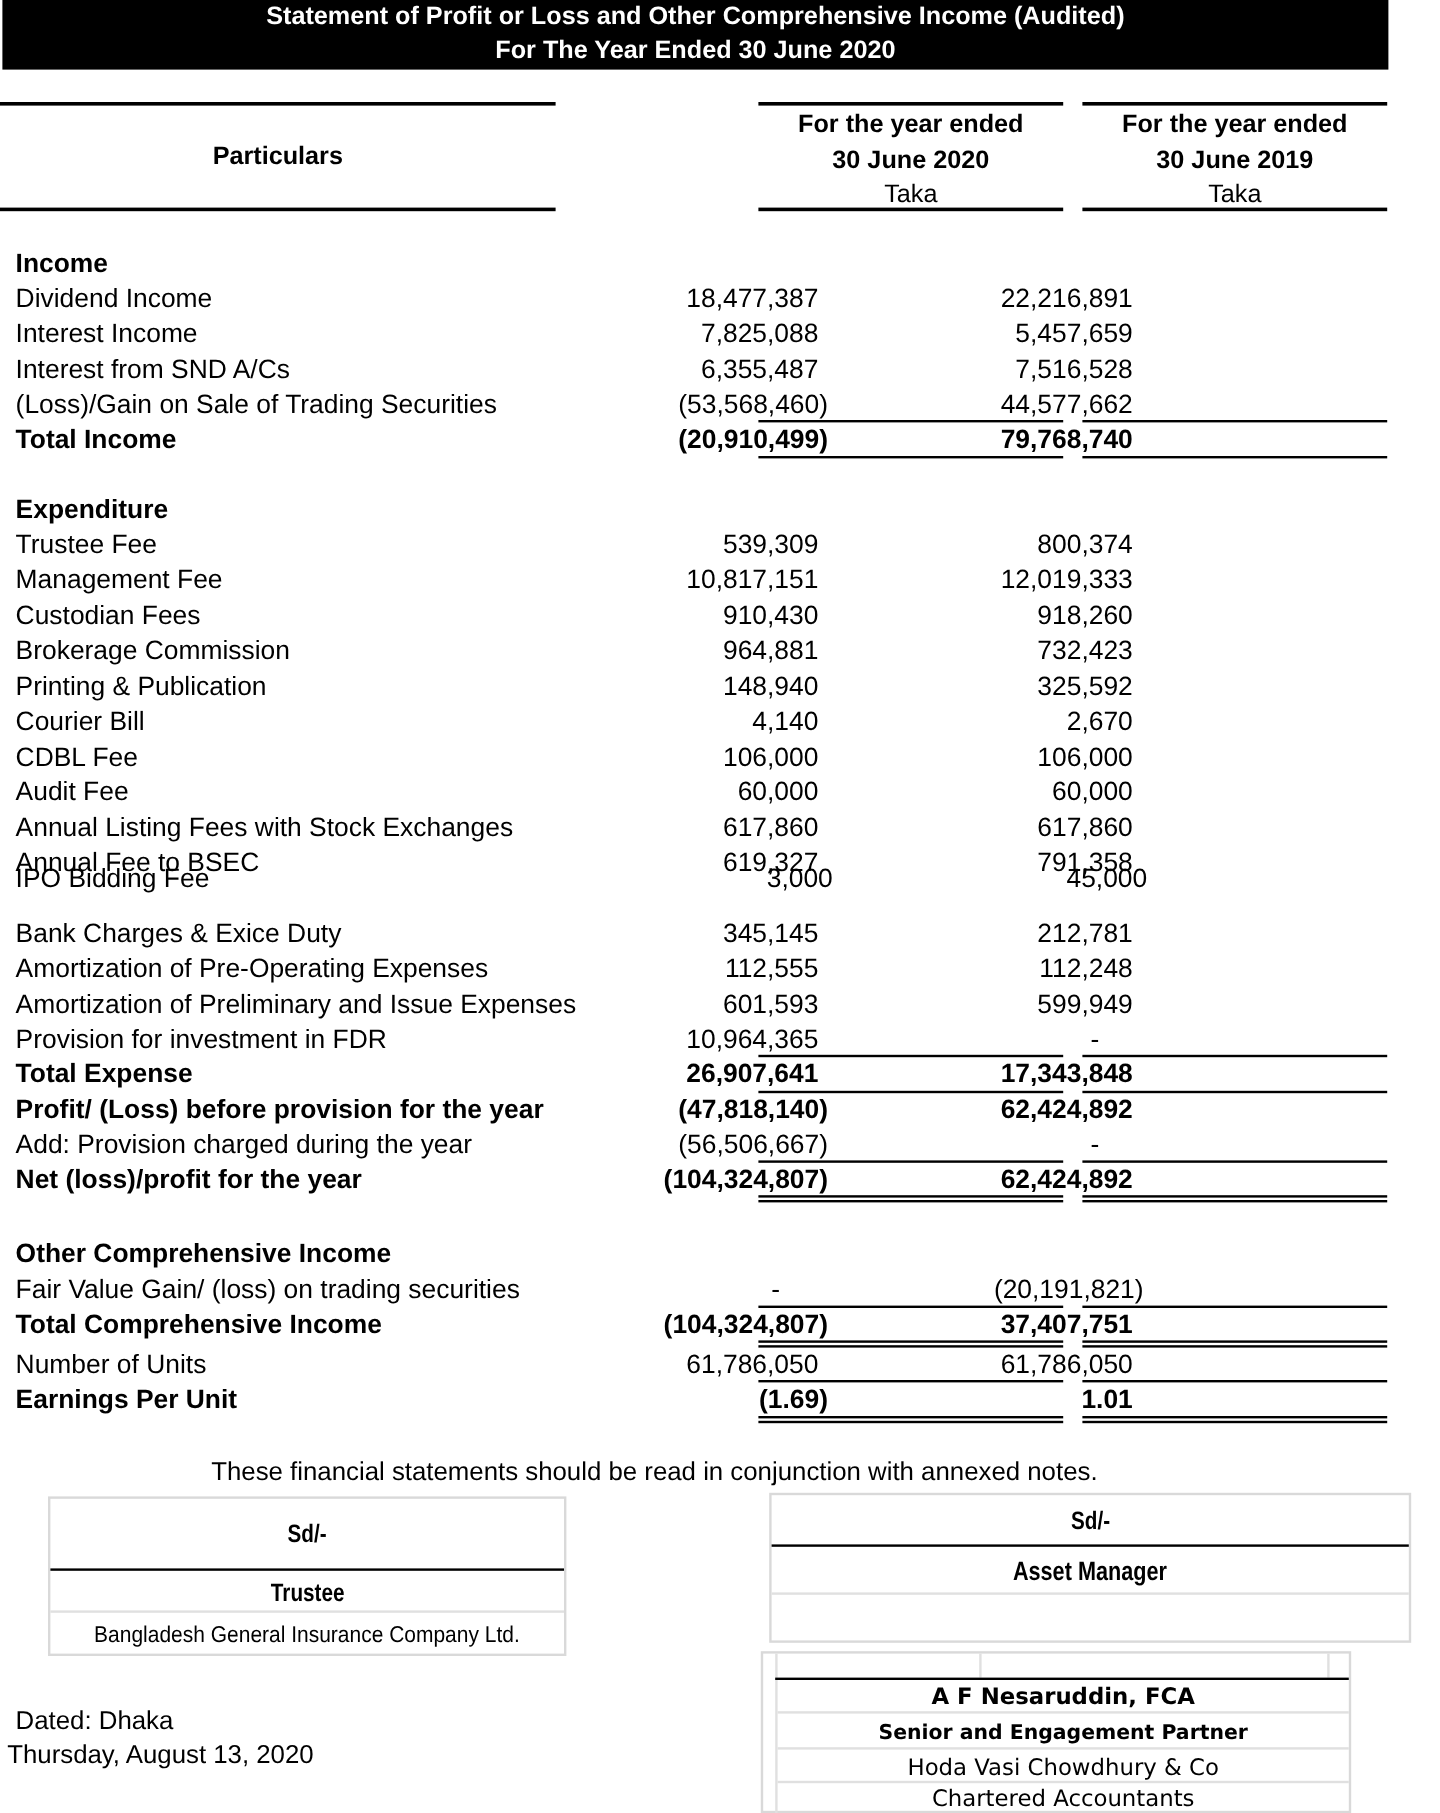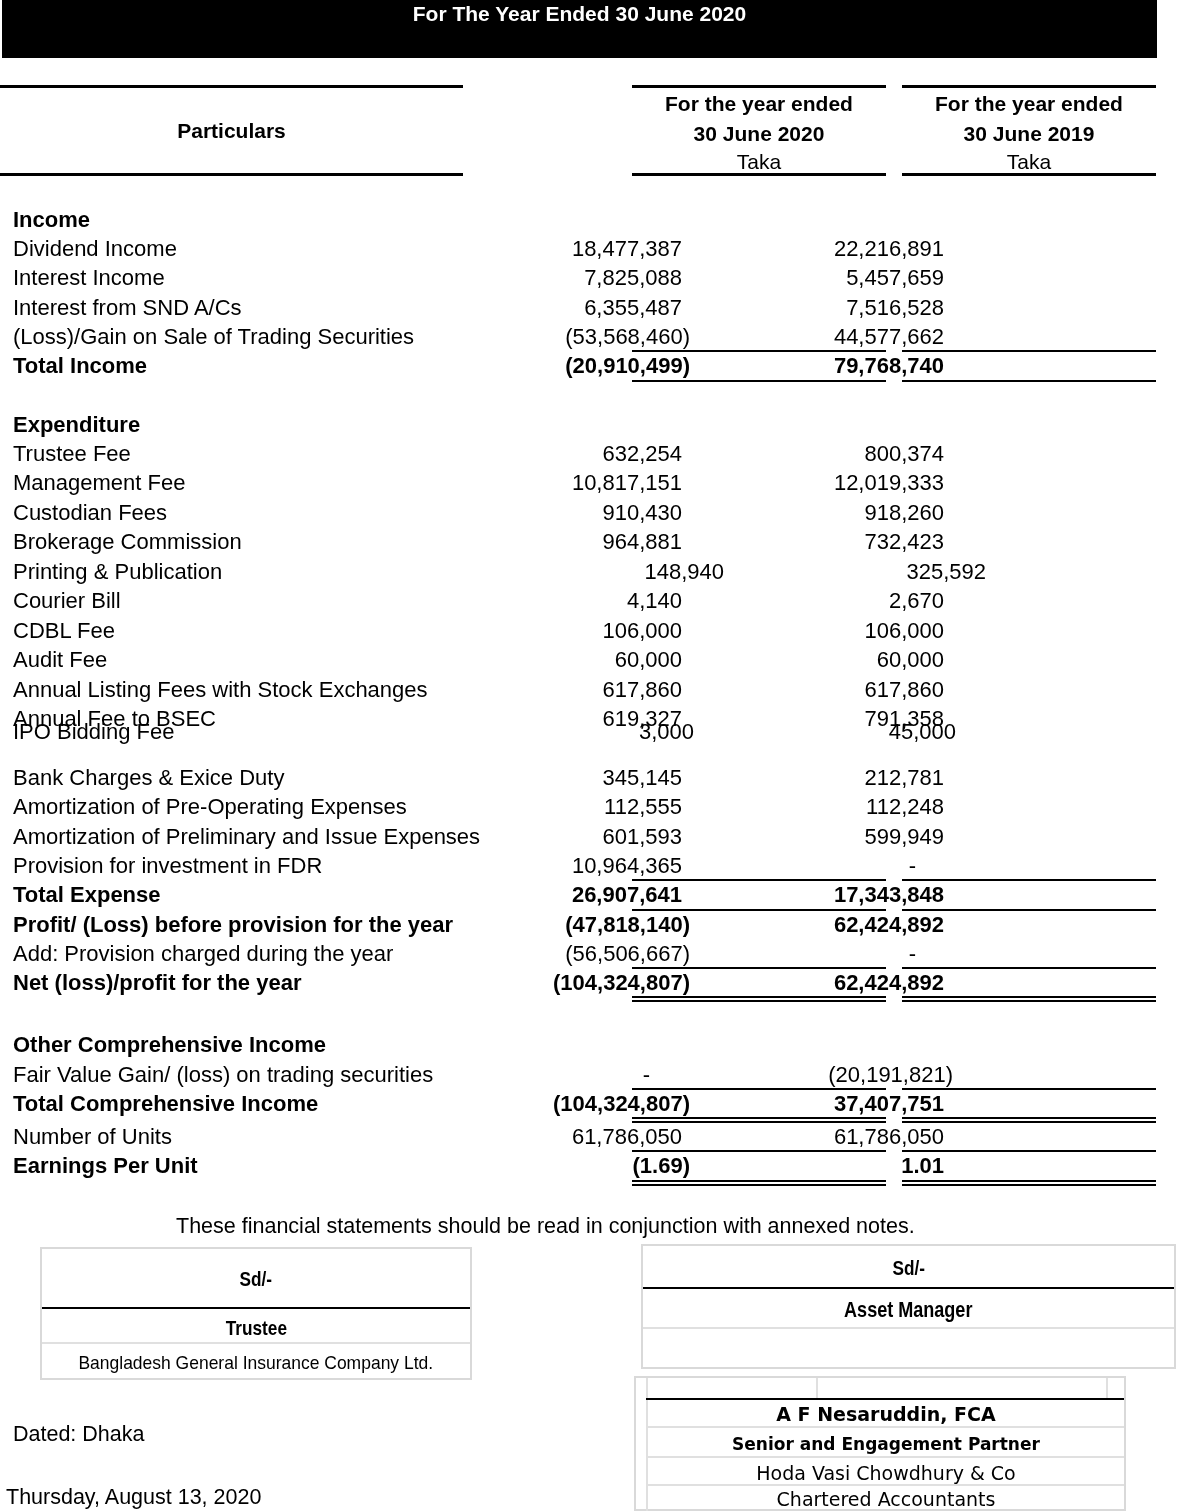--- a/index.html
+++ b/index.html
@@ -37,26 +37,27 @@
     position: absolute; left: 176px; top: 1211px; font-size: 21.5px; line-height: 30px;
   }
   .sigbox {
     position: absolute; border: 2px solid #d9d9d9; background: #fff; box-sizing: border-box;
   }
   .sigcell {
     position: absolute; left: 0; right: 0; text-align: center; box-sizing: border-box;
   }
   .narrow { font-family: "Liberation Sans", sans-serif; transform: scaleX(0.82); display: inline-block; }
   .dated { position: absolute; left: 13px; top: 1420px; font-size: 21.5px; line-height: 28px; }
-  .dated2 { position: absolute; left: 6px; top: 1448px; font-size: 21.5px; line-height: 28px; margin-top: 35px; }
+  .dated2 { position: absolute; left: 6px; top: 1448px; font-size: 21.5px; line-height: 28px; }
 </style>
 </head>
 <body>
 
 <div class="banner">
+  <div>Statement of Profit or Loss and Other Comprehensive Income (Audited)</div>
   <div>For The Year Ended 30 June 2020</div>
 </div>
 
 <div class="rule" style="left:0;top:85px;width:463px;"></div>
 <div class="rule" style="left:632px;top:85px;width:254px;"></div>
 <div class="rule" style="left:902px;top:85px;width:254px;"></div>
 <div class="rule" style="left:0;top:173px;width:463px;"></div>
 <div class="rule" style="left:632px;top:173px;width:254px;"></div>
 <div class="rule" style="left:902px;top:173px;width:254px;"></div>
 
@@ -104,39 +105,39 @@
 </div>
 <div class="line c1" style="top:380px;"></div>
 <div class="line c2" style="top:380px;"></div>
 
 <div class="row bold" style="top:410px;">
   <span class="lbl">Expenditure</span>
 </div>
 
 <div class="row" style="top:439px;">
   <span class="lbl">Trustee Fee</span>
-  <span class="v1">632,254</span>
+  <span class="v1">539,309</span>
   <span class="v2">800,374</span>
 </div>
 <div class="row" style="top:468px;">
   <span class="lbl">Management Fee</span>
   <span class="v1">10,817,151</span>
   <span class="v2">12,019,333</span>
 </div>
 <div class="row" style="top:498px;">
   <span class="lbl">Custodian Fees</span>
   <span class="v1">910,430</span>
   <span class="v2">918,260</span>
 </div>
 <div class="row" style="top:527px;">
   <span class="lbl">Brokerage Commission</span>
   <span class="v1">964,881</span>
   <span class="v2">732,423</span>
 </div>
-<div class="row" style="top:557px;padding-left:42px;">
+<div class="row" style="top:557px;">
   <span class="lbl">Printing &amp; Publication</span>
   <span class="v1">148,940</span>
   <span class="v2">325,592</span>
 </div>
 <div class="row" style="top:586px;">
   <span class="lbl">Courier Bill</span>
   <span class="v1">4,140</span>
   <span class="v2">2,670</span>
 </div>
 <div class="row" style="top:616px;">

